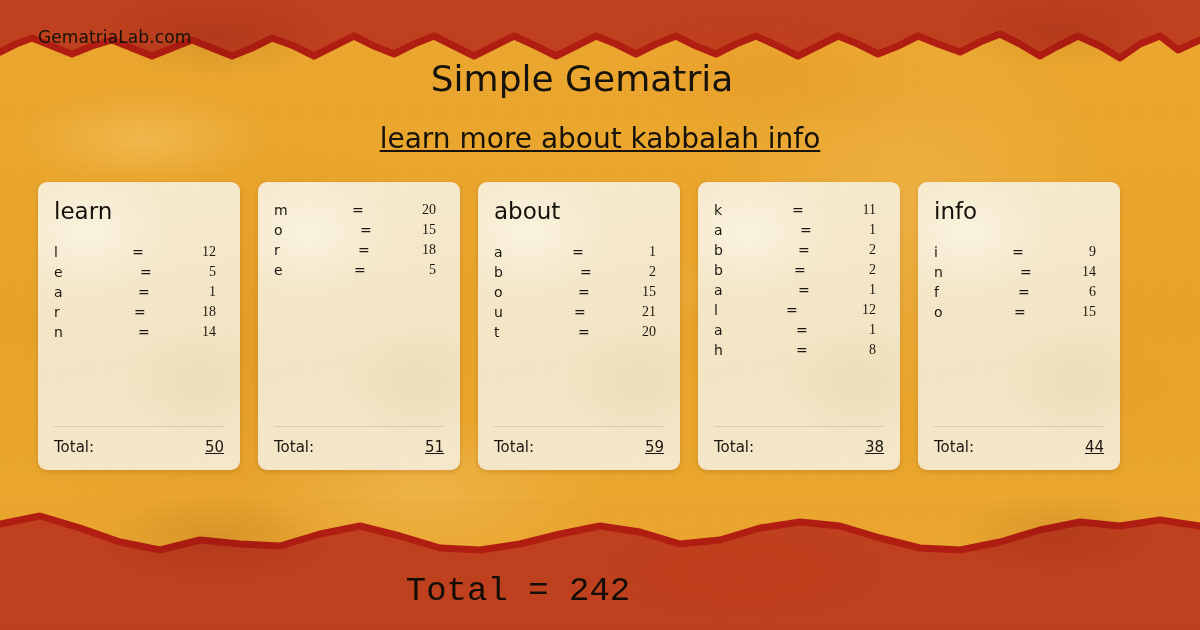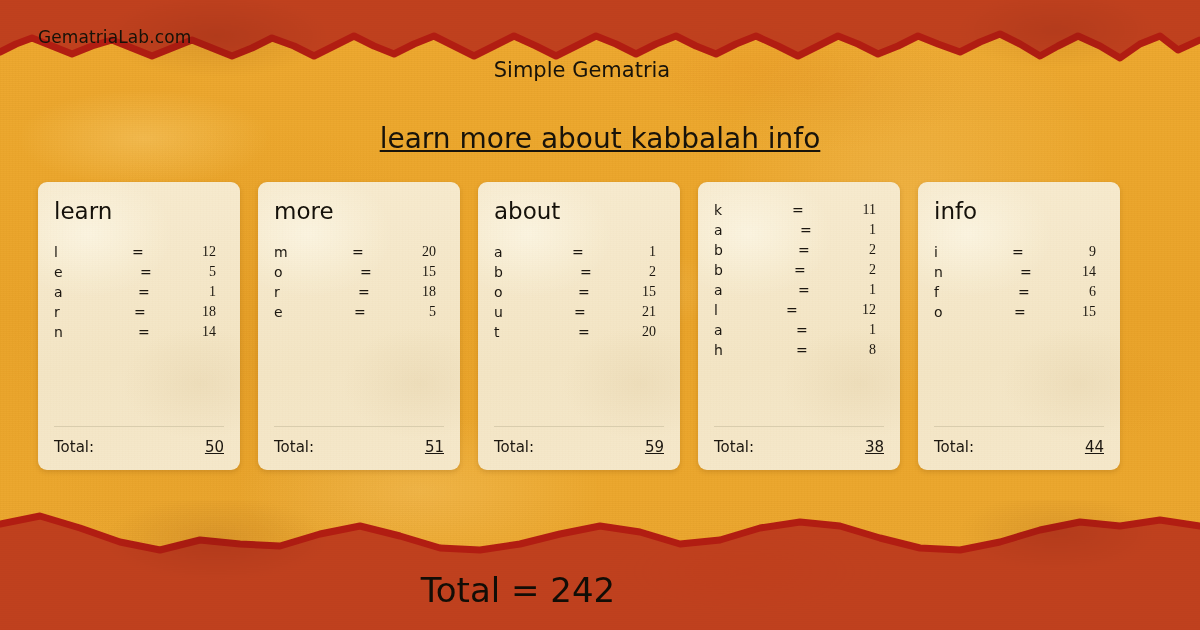--- a/index.html
+++ b/index.html
@@ -77,21 +77,21 @@
     margin-top: 9px;
   }
 
   
   .title {
     position: absolute;
     left: 0;
     top: 58px;
     width: 1164px;
     text-align: center;
-    font-size: 21px;
+    font-size: 36px;
     color: #18130a;
     white-space: nowrap;
   }
   .subtitle {
     position: absolute;
     left: 0;
     top: 122px;
     width: 1200px;
     text-align: center;
     font-size: 28px;
@@ -193,20 +193,21 @@
   
   .grand-total {
     position: absolute;
     left: 0;
     bottom: 20px;
     width: 1036px;
     text-align: center;
     font-size: 34px;
     color: #120d06;
     white-space: nowrap;
+    font-family: Liberation Mono, monospace;
   }
 </style>
 </head>
 <body>
 
 <div id="canvas">
 
   <div class="gold-field"></div>
   <div class="grain"></div>
 
@@ -265,21 +266,20 @@
         <div class="card-foot">
           <div class="divider"></div>
           <div class="total-line">
             <span class="tl-label">Total:</span>
             <span class="tl-value">50</span>
           </div>
         </div>
       </div>
       <div class="card">
         <div class="card-grain"></div>
-        <div class="card-word">more</div>
         <div class="rows">
           <div class="row">
             <span class="ltr">m</span>
             <span class="eq" style="left: 78px;">=</span>
             <span class="val">20</span>
           </div>
           <div class="row">
             <span class="ltr">o</span>
             <span class="eq" style="left: 86px;">=</span>
             <span class="val">15</span>

